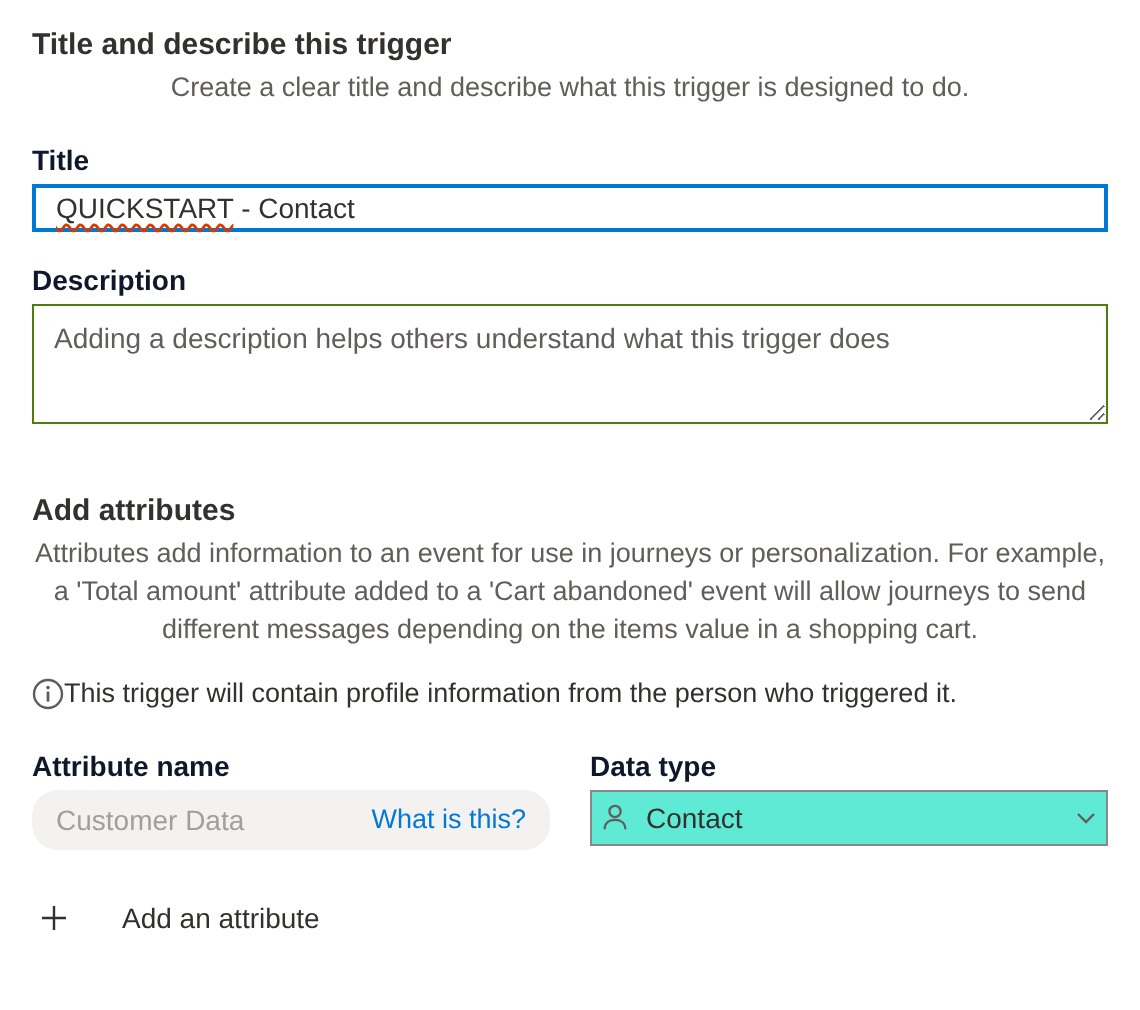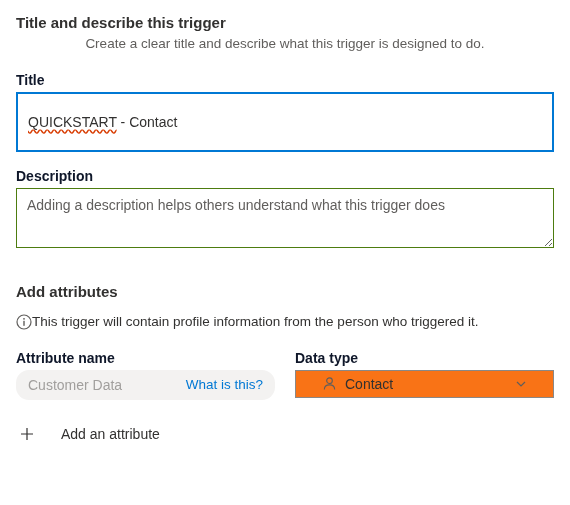--- a/index.html
+++ b/index.html
@@ -29,21 +29,21 @@
       text-align: center;
     }
     .field-label {
       font-weight: 600;
       font-size: 14px;
       margin-bottom: 4px;
       color: #0f172a;
     }
     .title-input {
       width: 100%;
-      padding: 20px 10px;
+      padding: 2px 10px;
       font-size: 14px;
       font-family: inherit;
       border: 2px solid #0078d4;
       outline: none;
       color: #323130;
       background: #fff;
       margin-bottom: 16px;
     }
     .spellcheck-underline {
       text-decoration: underline;
@@ -104,24 +104,24 @@
     .what-is-link {
       color: #0078d4;
       font-size: 13.5px;
       cursor: pointer;
     }
     .dropdown {
       display: flex;
       align-items: center;
       justify-content: space-between;
       border: 1px solid #8a8886;
-      padding: 5px 26px;
+      padding: 5px 4px;
       font-size: 14px;
       cursor: pointer;
-      background: #f97316;
+      background: #5eead4;
     }
     .dropdown-left {
       display: flex;
       align-items: center;
       gap: 8px;
     }
     .person-icon {
       width: 15px;
       height: 15px;
       flex-shrink: 0;
@@ -156,20 +156,21 @@
 
   <div class="field-label">Title</div>
   <div class="title-input" contenteditable="true" style=""><span class="spellcheck-underline">QUICKSTART</span><span> - Contact</span></div>
 
   <div class="field-label">Description</div>
   <textarea class="desc-textarea" placeholder="Adding a description helps others understand what this trigger does" style=""></textarea>
 </div>
 
 <div>
   <div class="section-heading">Add attributes</div>
+  <div class="section-subtext" style="margin-bottom:0">Attributes add information to an event for use in journeys or personalization. For example, a 'Total amount' attribute added to a 'Cart abandoned' event will allow journeys to send different messages depending on the items value in a shopping cart.</div>
 
   <div class="info-row">
     <svg class="info-icon" viewBox="0 0 16 16">
       <circle cx="8" cy="8" r="7" fill="none" stroke="#605e5c" stroke-width="1.2"></circle>
       <circle cx="8" cy="4.8" r="0.9" fill="#605e5c"></circle>
       <rect x="7.3" y="6.8" width="1.4" height="5" fill="#605e5c"></rect>
     </svg>
     <span>This trigger will contain profile information from the person who triggered it.</span>
   </div>
 

